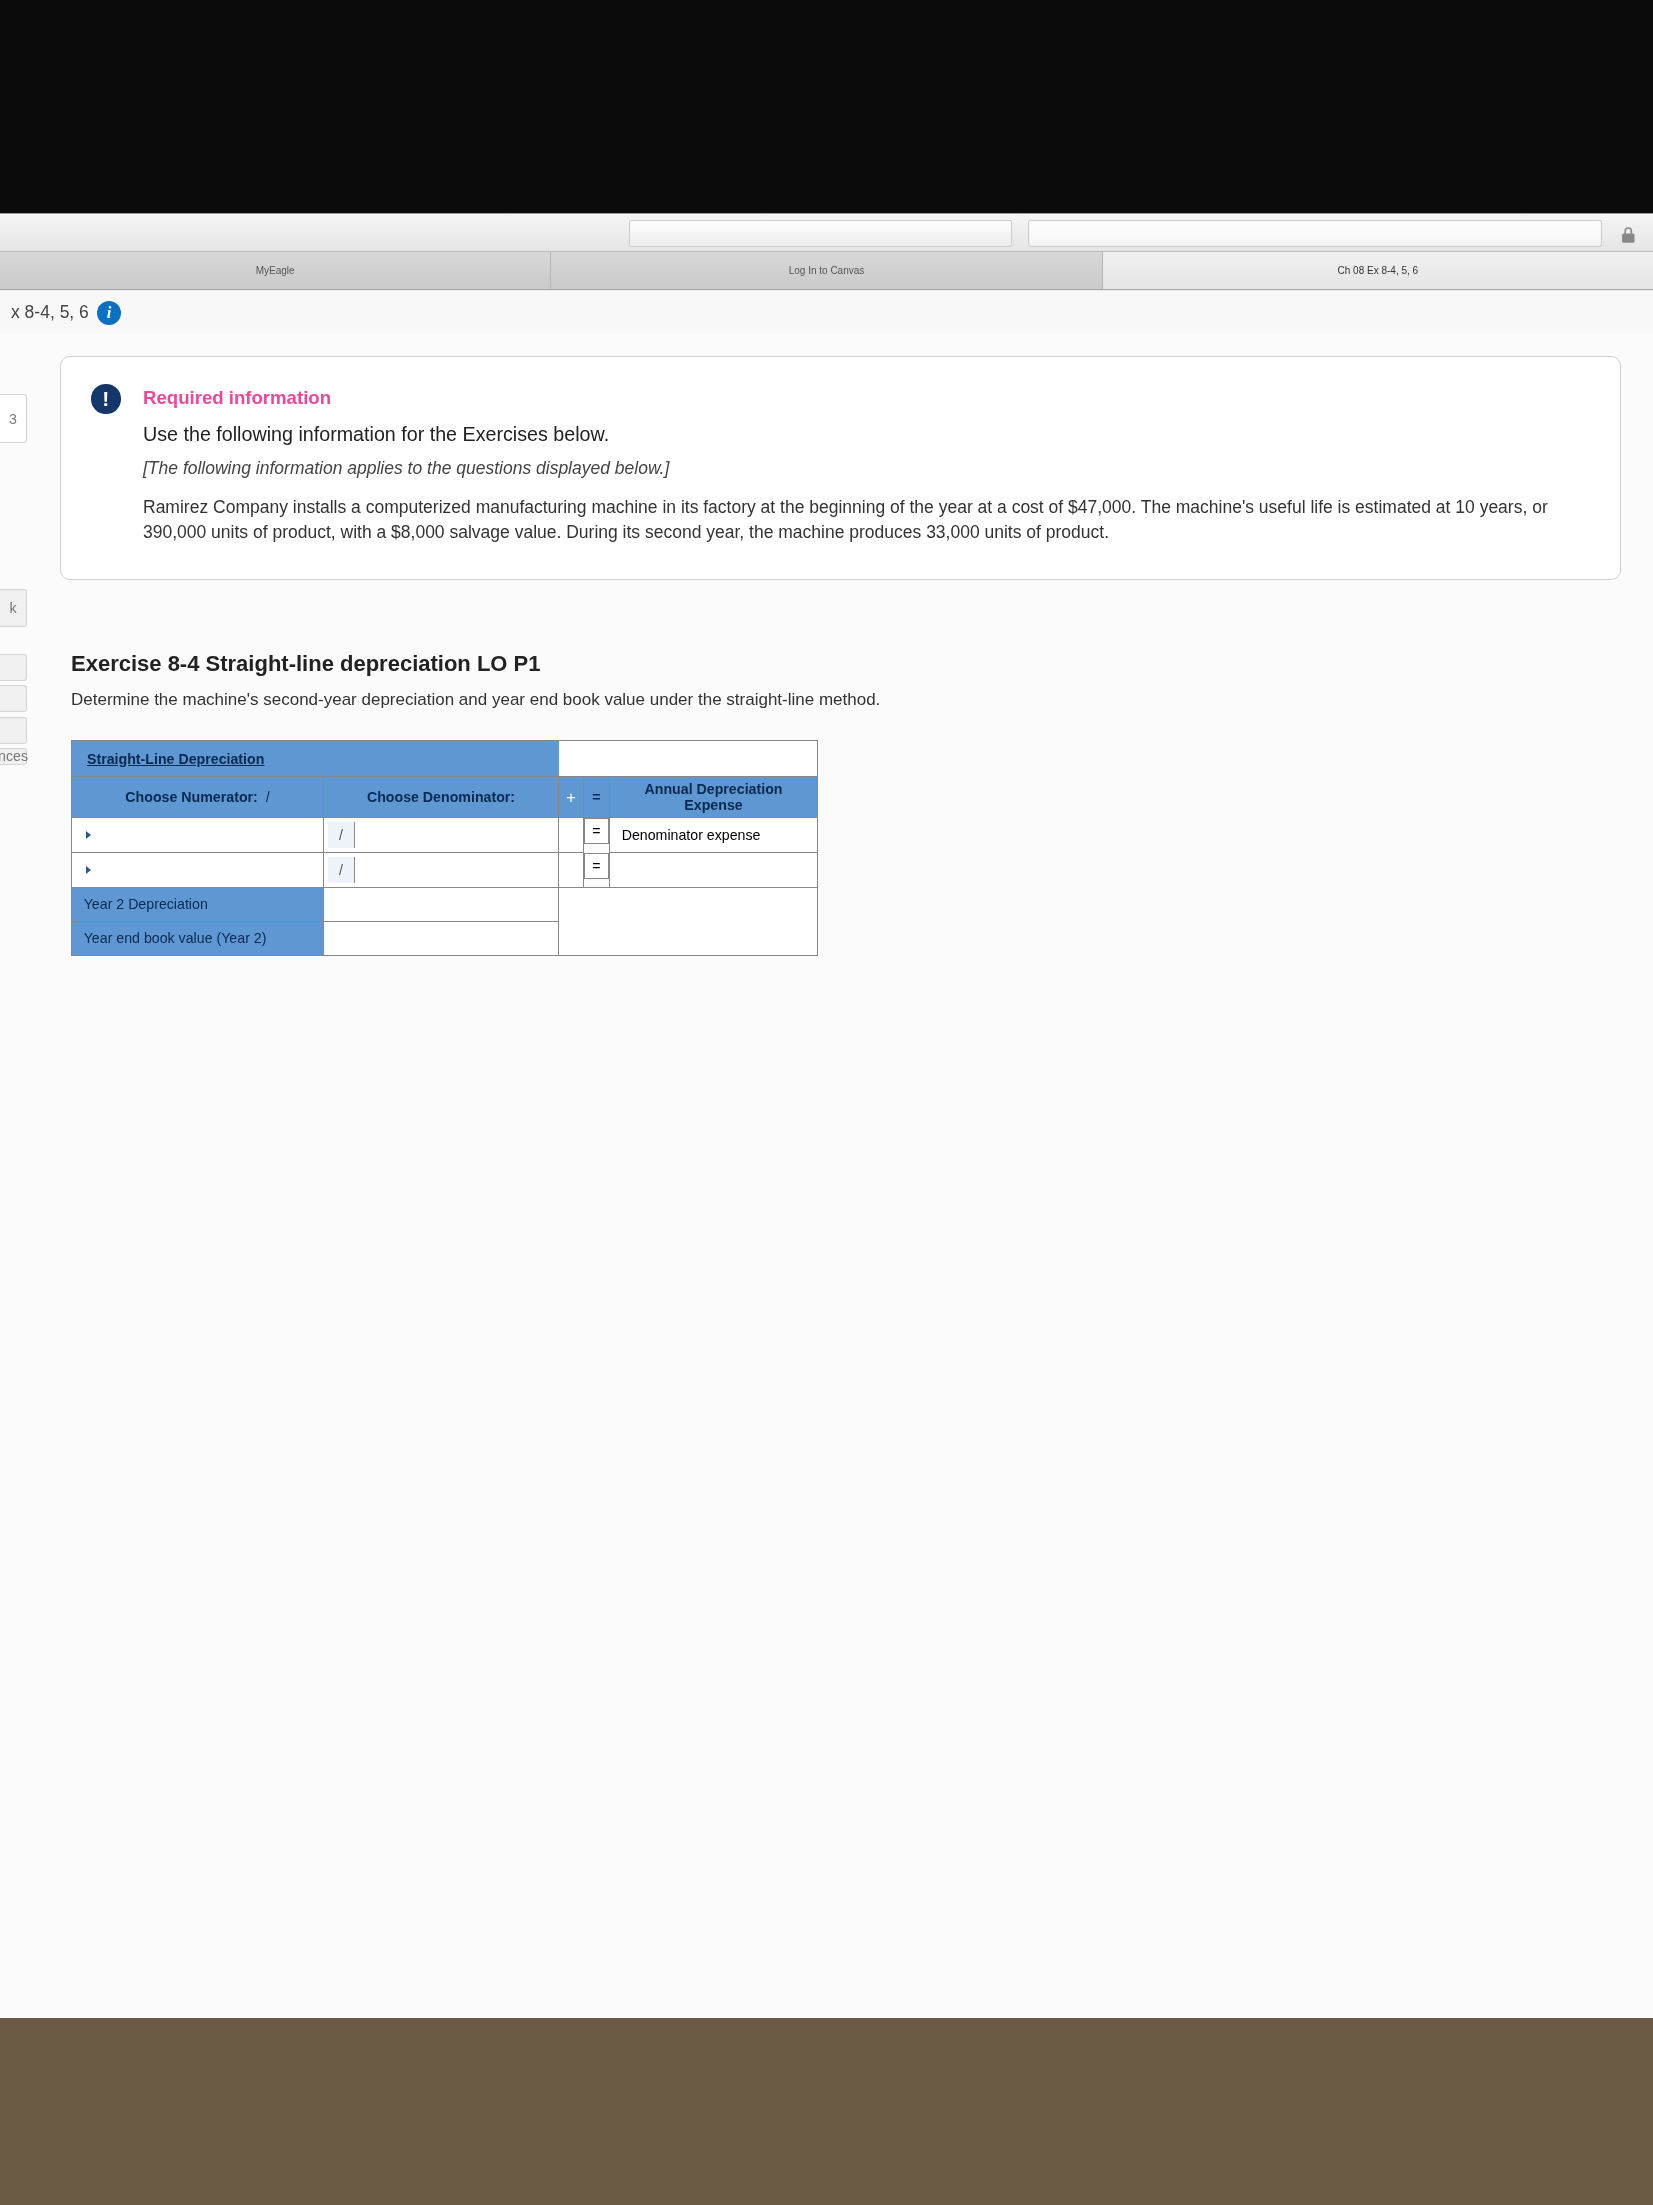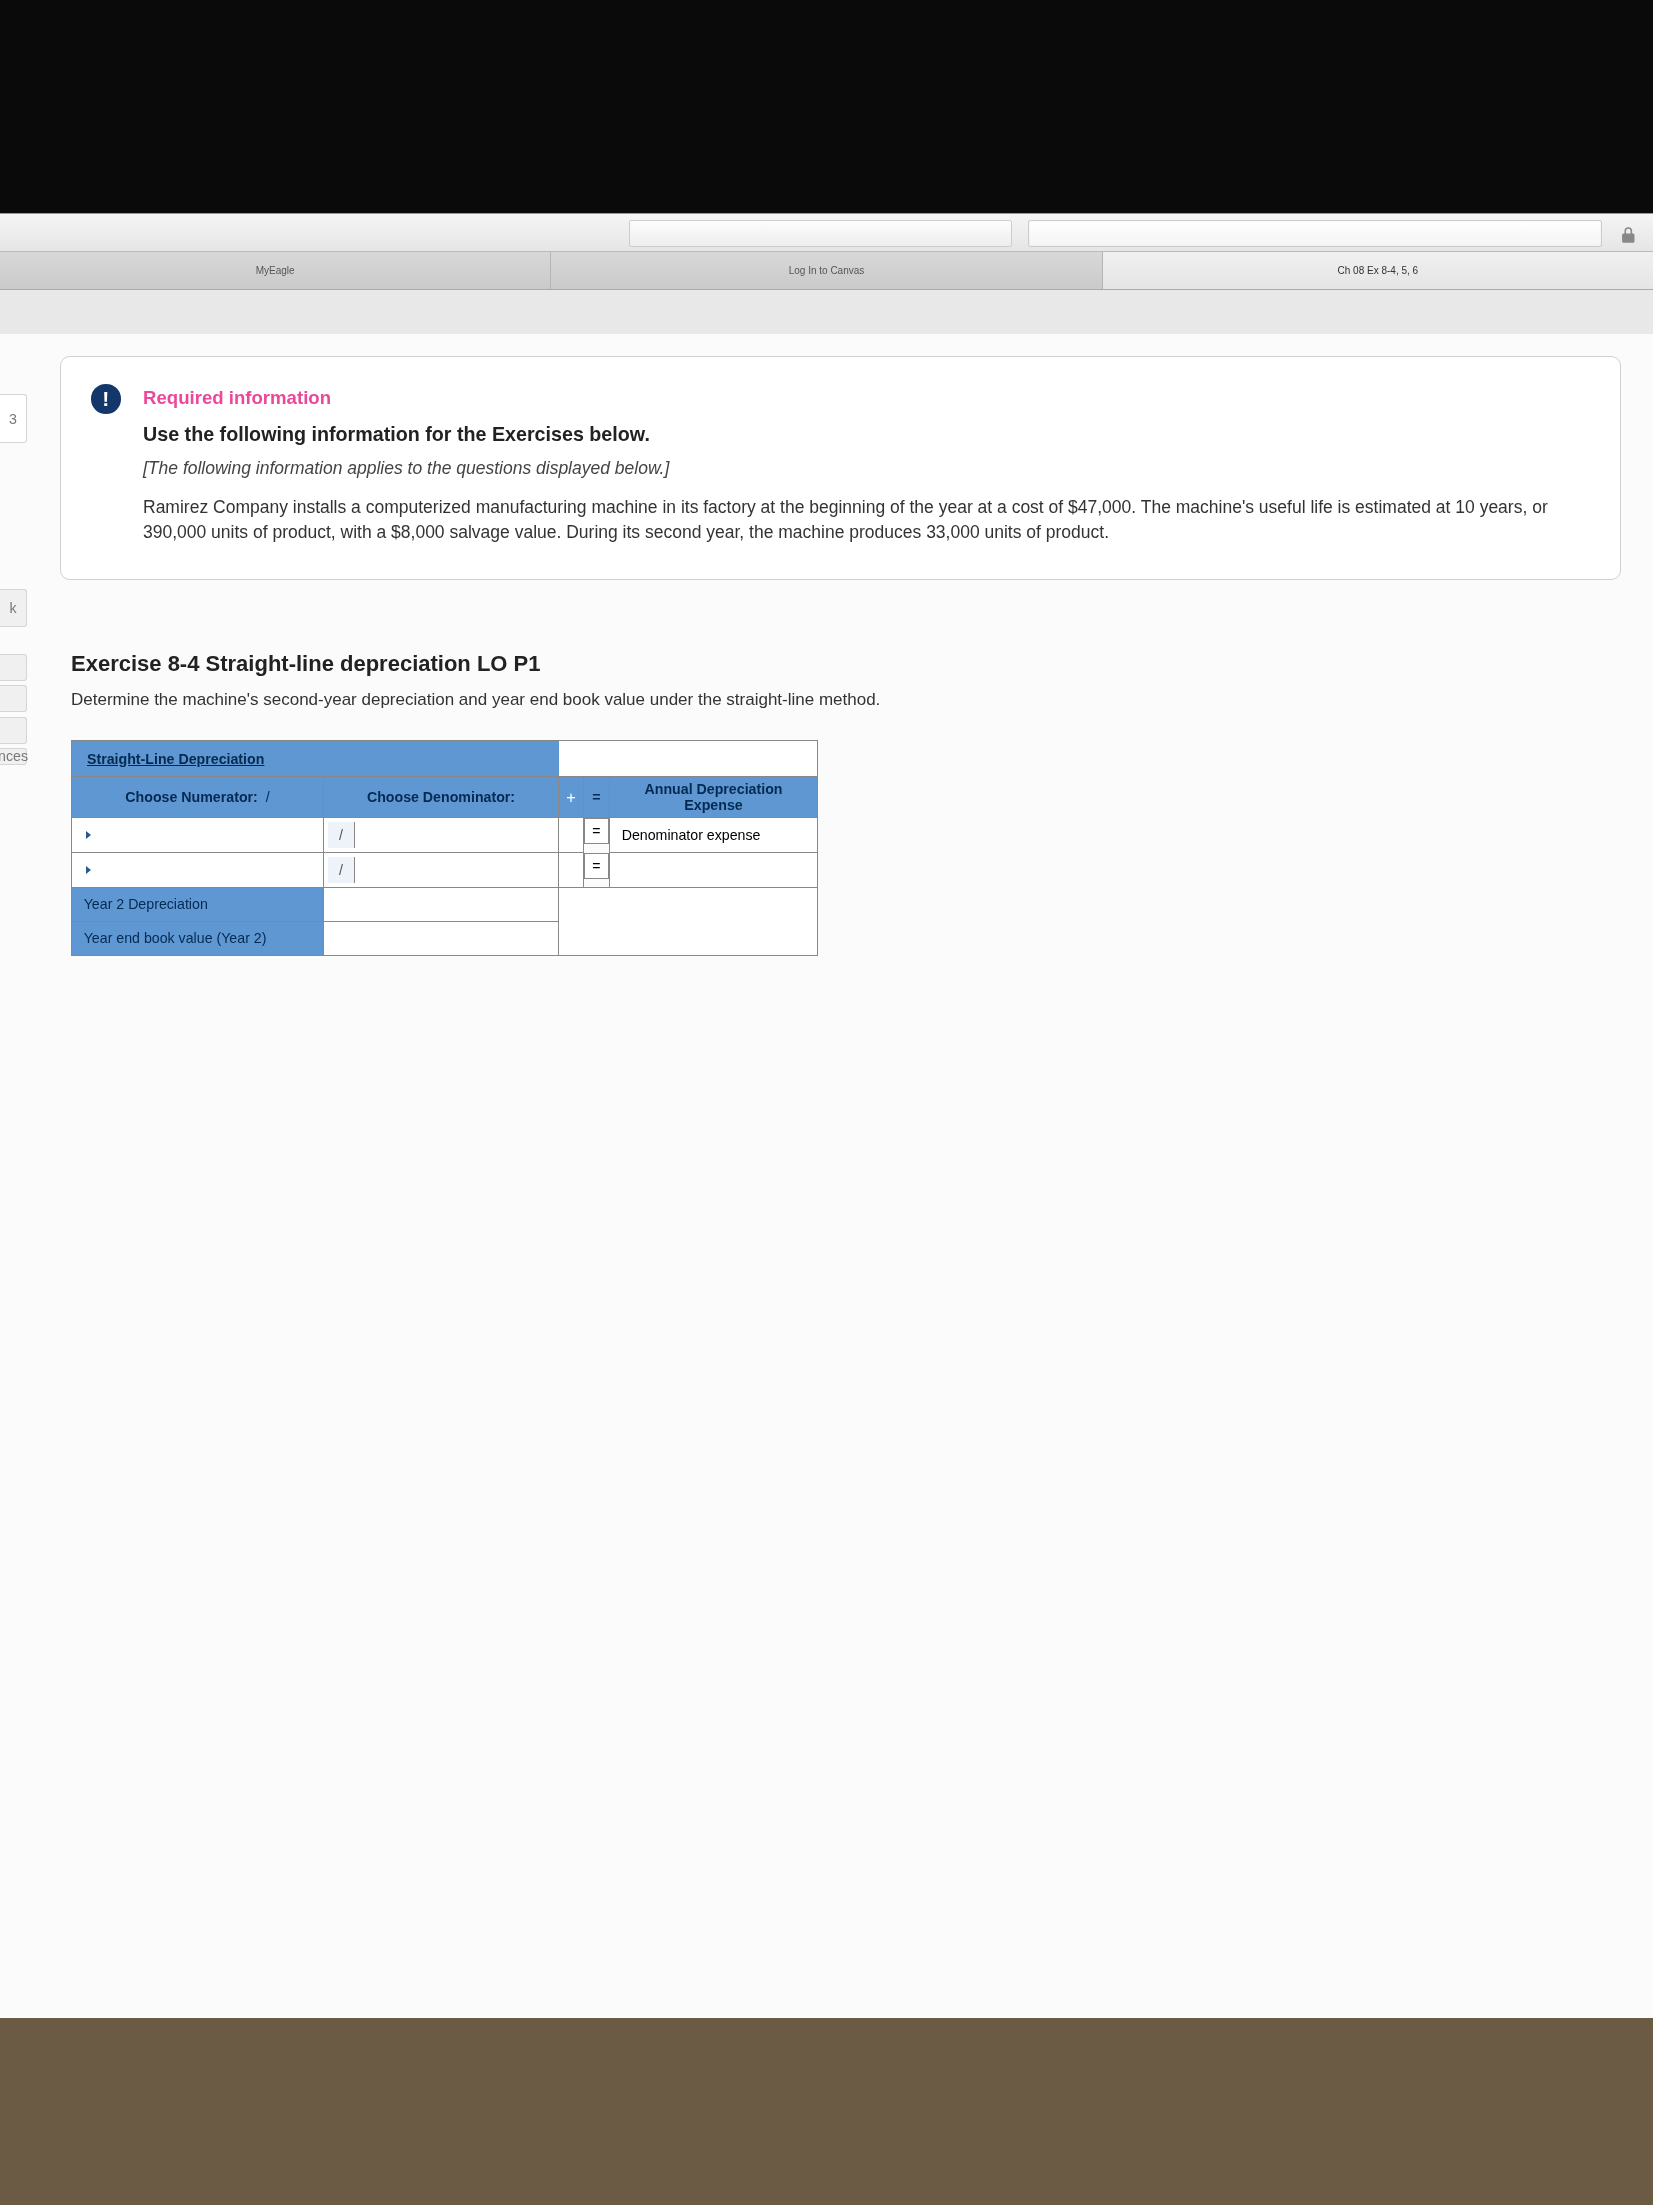--- a/index.html
+++ b/index.html
@@ -77,21 +77,21 @@
     position:absolute; left:30px; top:27px;
     width:29.5px; height:29.5px; border-radius:50%;
     background:#14376b; color:#fff;
     display:flex; align-items:center; justify-content:center;
     font-size:21px; font-weight:bold;
   }
   .req-title {
     color:#ec4899; font-size:18.6px; font-weight:bold; margin-left:49px; margin-bottom:13.7px;
   }
   .instr-bold {
-    font-size:19.7px; font-weight:bold; color:#222; margin-left:49px; margin-bottom:12px;
+    font-size:19.7px; font-weight:normal; color:#222; margin-left:49px; margin-bottom:12px;
   }
   .instr-italic {
     font-size:17.5px; font-style:italic; color:#444; margin-left:49px; margin-bottom:16.4px;
   }
   .instr-body {
     font-size:17.5px; color:#333; margin-left:49px; line-height:1.45;
   }
   .exercise-block {
     position:absolute; left:71px; top:317px; right:44px;
   }
@@ -142,20 +142,24 @@
         </svg>
     </span>
   </div>
 
   <div class="tabs-row">
     <div class="browser-tab">MyEagle</div>
     <div class="browser-tab">Log In to Canvas</div>
     <div class="browser-tab active">Ch 08 Ex 8-4, 5, 6</div>
   </div>
 
+  <div class="page-title-row">
+    <span>x 8-4, 5, 6</span>
+    <span class="info-badge">i</span>
+  </div>
 
   <div class="content-wrap">
 
     <div class="side-stubs">
       <div class="stub num">3</div>
       <div style="height:142px"></div>
       <div class="stub">k</div>
       <div style="height:22px"></div>
       <div class="stub" style="height:27px"></div>
       <div class="stub" style="height:27px"></div>

